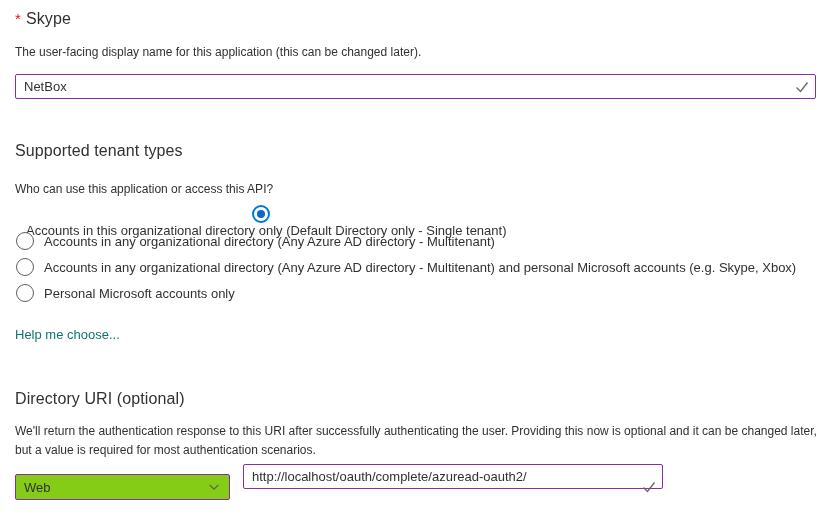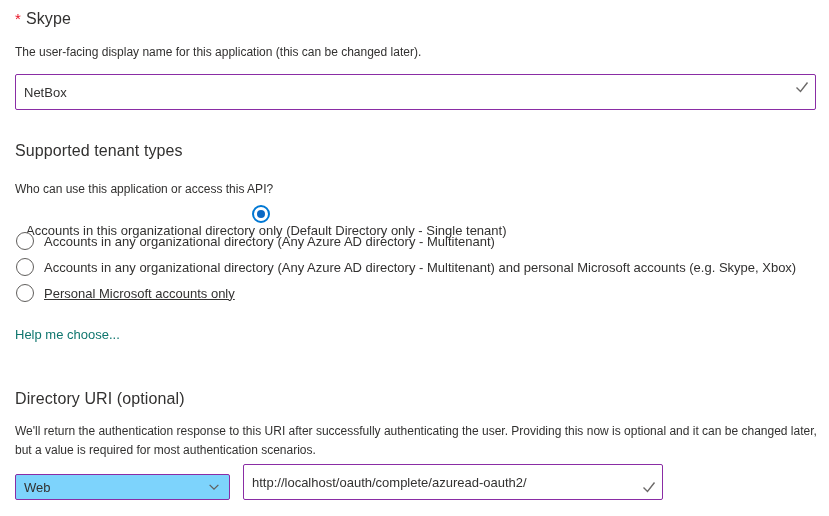--- a/index.html
+++ b/index.html
@@ -20,21 +20,21 @@
   }
   .body-text {
     position: absolute; left: 15px;
     font-size: 12px; color: #323130; line-height: 19px;
   }
   .required-star { color: #e81123; margin-right: 5px; font-size: 15px; }
 
   
   .azure-input {
     position: absolute;
-    height: 36px;
+    height: 25px;
     border: 1px solid #8a2da5;
     border-radius: 2px;
     background: #ffffff;
     font-family: "Liberation Sans", "DejaVu Sans", sans-serif;
     font-size: 13px;
     color: #323130;
     padding: 0 28px 0 8px;
     outline: none;
   }
   .input-check {
@@ -42,21 +42,21 @@
     width: 16px; height: 16px;
     pointer-events: none;
   }
 
   
   .azure-select {
     position: absolute;
     height: 26px;
     border: 1px solid #8a2da5;
     border-radius: 2px;
-    background: #7dd3fc;
+    background: #84cc16;
     display: flex; align-items: center;
     font-size: 13px; color: #323130;
     padding: 0 8px;
     cursor: pointer;
   }
   .azure-select .select-value { flex: 1 1 auto; }
   .azure-select .chevron { flex: 0 0 auto; }
 
   
   .radio-row {
@@ -119,21 +119,21 @@
     <span class="radio-label">Accounts in this organizational directory only (Default Directory only - Single tenant)</span>
   </div>
   <div class="radio-row" style="top:231px;">
     <span class="radio-circle"></span>
     <span class="radio-label">Accounts in any organizational directory (Any Azure AD directory - Multitenant)</span>
   </div>
   <div class="radio-row" style="top:257px;">
     <span class="radio-circle"></span>
     <span class="radio-label">Accounts in any organizational directory (Any Azure AD directory - Multitenant) and personal Microsoft accounts (e.g. Skype, Xbox)</span>
   </div>
-  <div class="radio-row" style="top:283px;text-decoration:underline;">
+  <div class="radio-row" style="top:283px;">
     <span class="radio-circle"></span>
     <span class="radio-label">Personal Microsoft accounts only</span>
   </div>
 
   <a class="link" style="top:327px;">Help me choose...</a>
 
   <div class="section-title" style="top:390px;">Directory URI (optional)</div>
   <div class="body-text" style="top:422px; width:802px;">We'll return the authentication response to this URI after successfully authenticating the user. Providing this now is optional and it can be changed later, but a value is required for most authentication scenarios.</div>
 
   <div class="azure-select" style="top:474px; left:15px; width:215px;">

